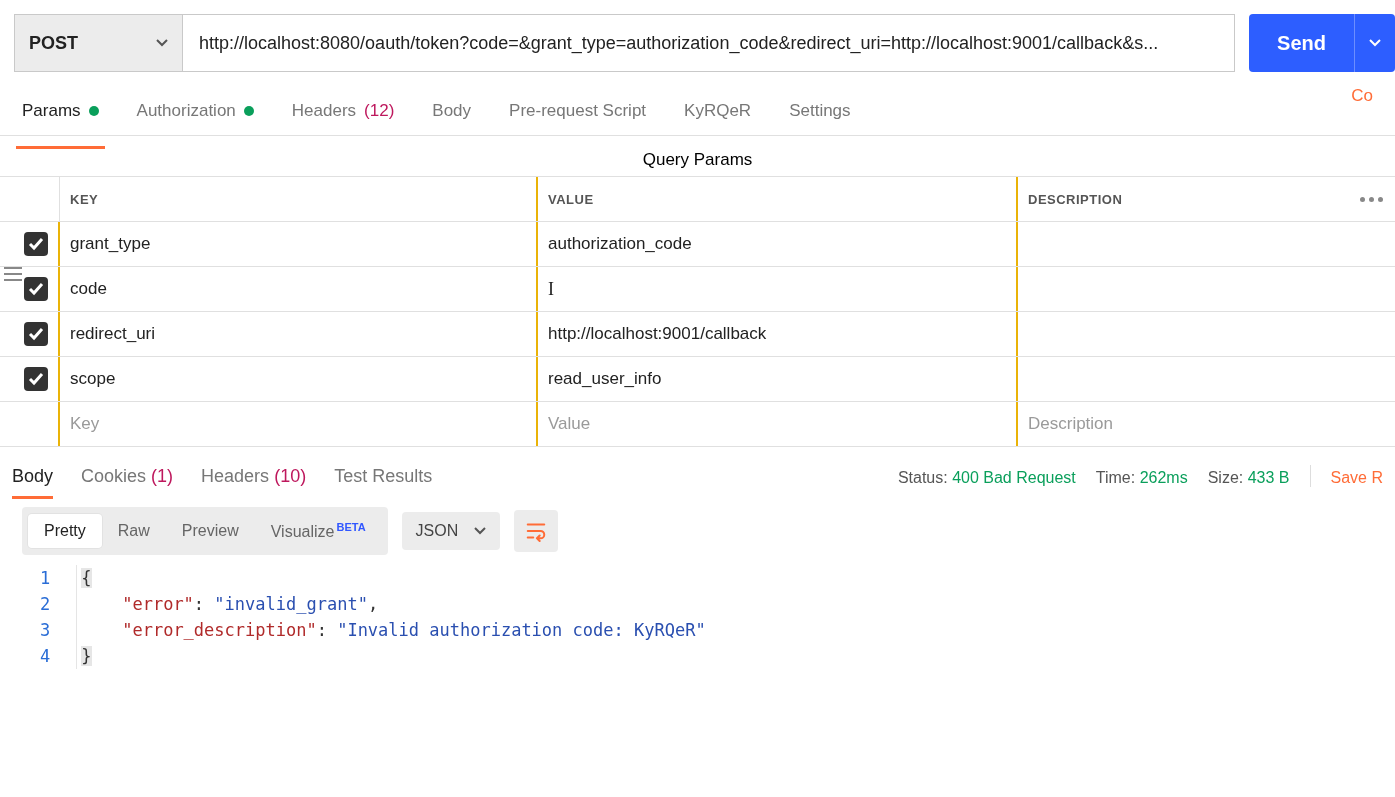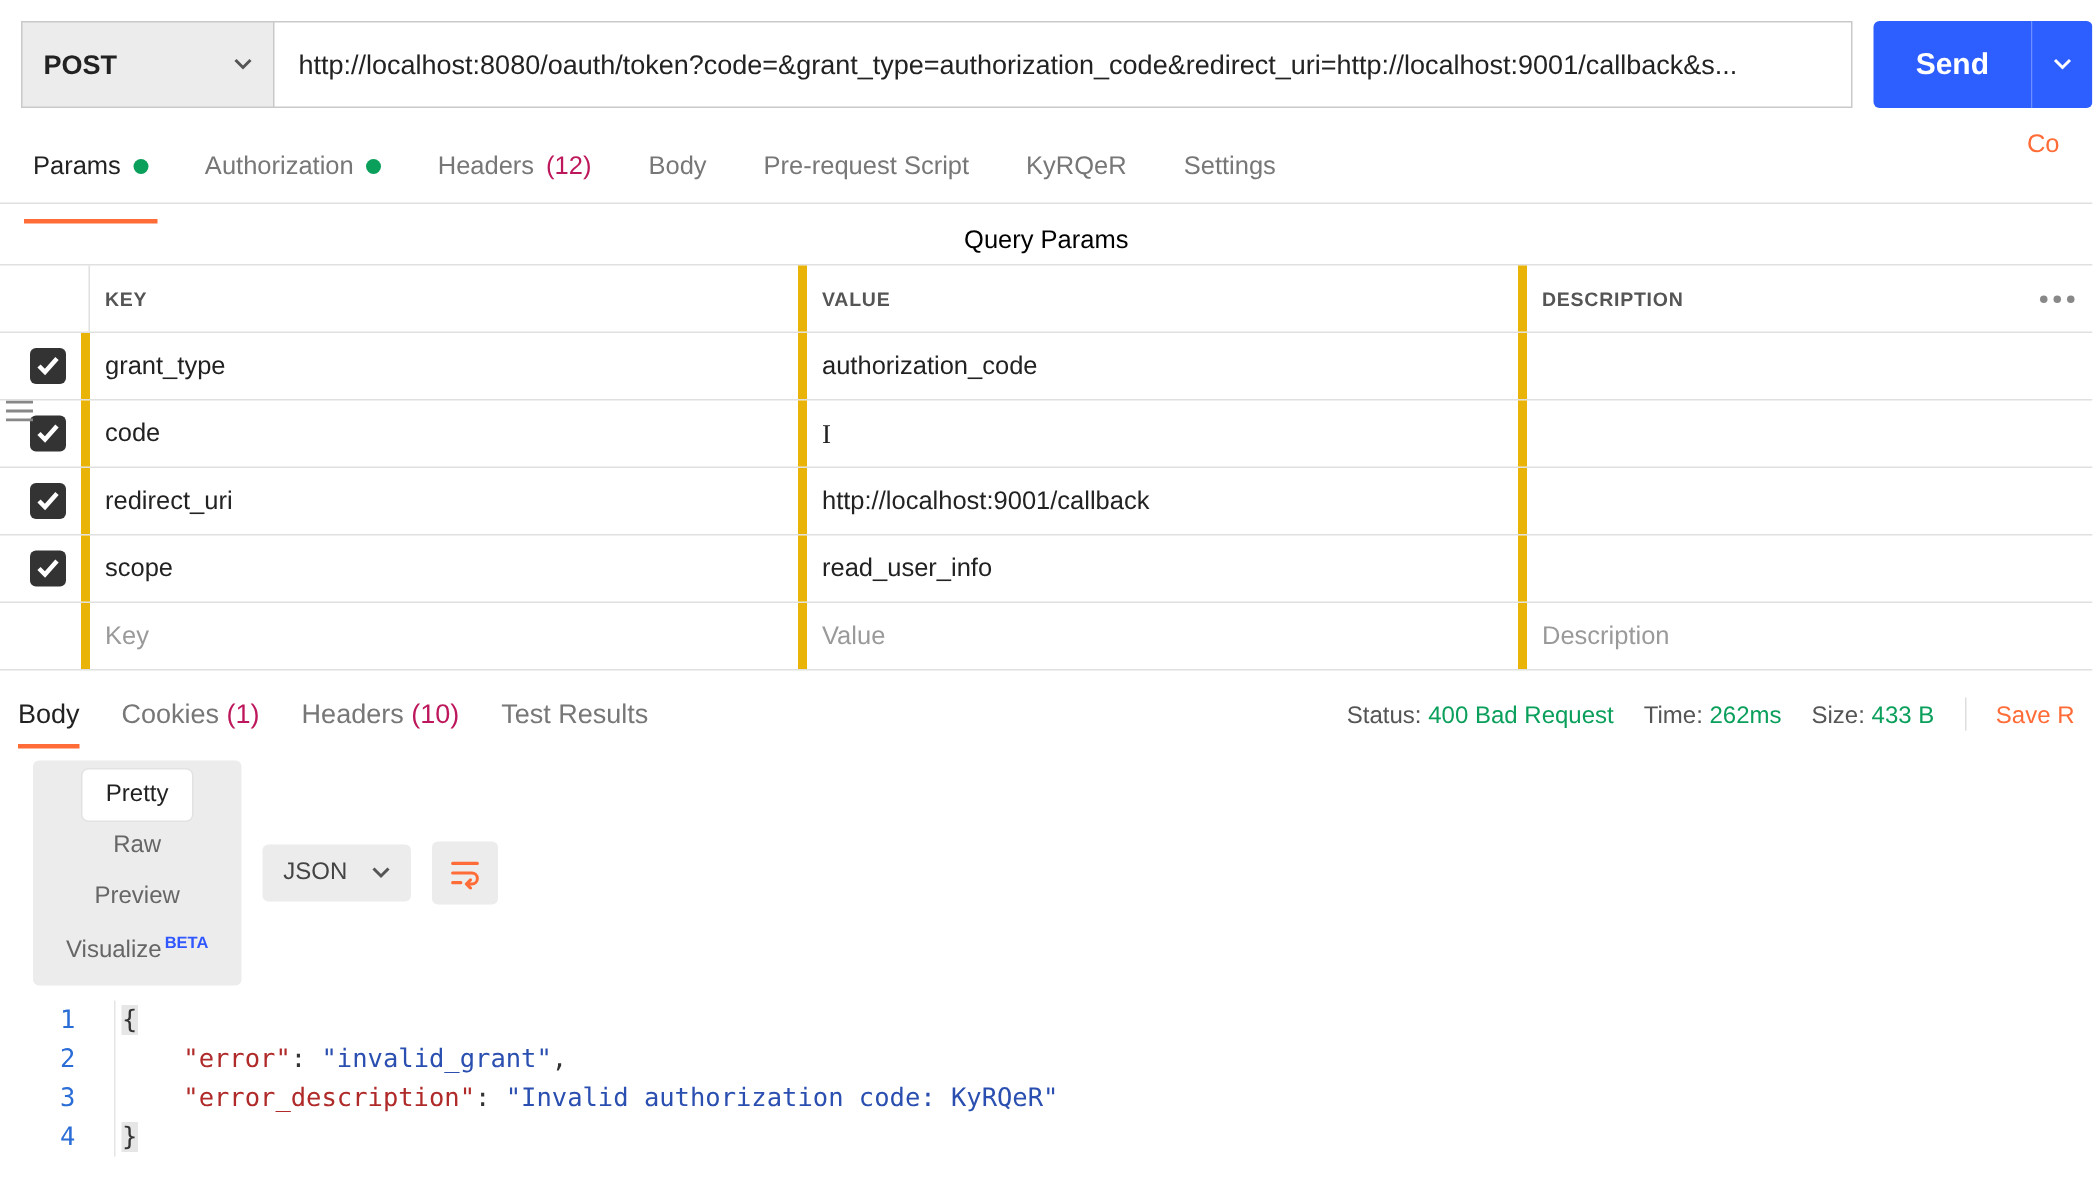--- a/index.html
+++ b/index.html
@@ -23,21 +23,21 @@
   .rtab.active { color:#222; }
   .rtab.active::after{ content:""; position:absolute; left:-6px; right:-6px; bottom:-14px; height:3px; background:#ff6c37;}
   .dot { width:10px; height:10px; border-radius:50%; background:#0a9f5b; display:inline-block;}
   .count { color:#be185d; }
   .cookies-link{ margin-left:auto; color:#ff6c37; font-size:17px;}
 
   
   .qp-title{ padding:14px 22px 6px; font-size:17px; font-weight:400; color:#000000;text-align:center; }
   .qp { border-top:1px solid #e0e0e0; }
   .qprow{ display:flex; border-bottom:1px solid #e0e0e0; height:45px; align-items:stretch;}
-  .qprow > div { display:flex; align-items:center; border-right:6px solid #eab308; padding:0 10px;}
+  .qprow > div { display:flex; align-items:center; border-right:2px solid #eab308; padding:0 10px;}
   .colh  { width:60px; justify-content:flex-end;}
   .colk  { width:478px;}
   .colv  { width:480px;}
   .cold  { flex:1; border-right:none !important; position:relative;}
   .hdrrow{ font-size:13px; font-weight:600; color:#555; letter-spacing:.5px;}
   .hdrrow .colh{ border-right:1px solid #e0e0e0;}
   .cell  { font-size:17px; color:#222;}
   .ph    { color:#9a9a9a; }
   .chk   { width:24px; height:24px; background:#333; border-radius:4px; display:flex; align-items:center; justify-content:center;}
   .chk svg{ width:16px; height:16px; stroke:#fff; stroke-width:3;}
@@ -52,21 +52,21 @@
   .stab{ font-size:18px; color:#777; cursor:pointer; position:relative;}
   .stab.active{ color:#222;}
   .stab.active::after{content:"";position:absolute;left:0;right:0;bottom:-12px;height:3px;background:#ff6c37;}
   .meta { margin-left:auto; display:flex; gap:20px; font-size:16px; color:#555; align-items:flex-end;}
   .meta .g{ color:#0a9f5b;}
   .divider{ width:1px; height:22px; background:#ddd;}
   .saver{ color:#ff6c37; font-weight:500;}
 
   
   .btoolbar{ display:flex; gap:14px; padding:10px 22px; align-items:center;}
-  .seg { background:#ececec; border-radius:4px; display:flex; align-items:center; padding:6px;flex-direction:column;}
+  .seg { background:#ececec; border-radius:4px; display:flex; align-items:center; padding:6px;}
   .segbtn{ padding:8px 16px; font-size:16px; color:#666; border-radius:4px; cursor:pointer;}
   .segbtn.active{ background:#fff; color:#222; box-shadow:0 0 0 1px rgba(0,0,0,.04);}
   .betatag{ color:#3157ff; font-size:11px; font-weight:700; vertical-align:super; margin-left:2px;}
   .jsonsel{ background:#ececec; border-radius:4px; padding:10px 14px; display:flex; align-items:center; gap:16px; font-size:16px; color:#444;}
   .wrapbtn{ background:#ececec; border-radius:4px; width:44px; height:42px; display:flex; align-items:center; justify-content:center; color:#ff6c37;}
   .wrapbtn svg{width:22px;height:22px;}
 
   
   .codewrap{ display:flex; font-family: ui-monospace, SFMono-Regular, Menlo, Consolas, monospace; font-size:17px; padding-left:40px; line-height:26px;}
   .ln { text-align:right; color:#2a6dd6; padding-right:26px; user-select:none;}

